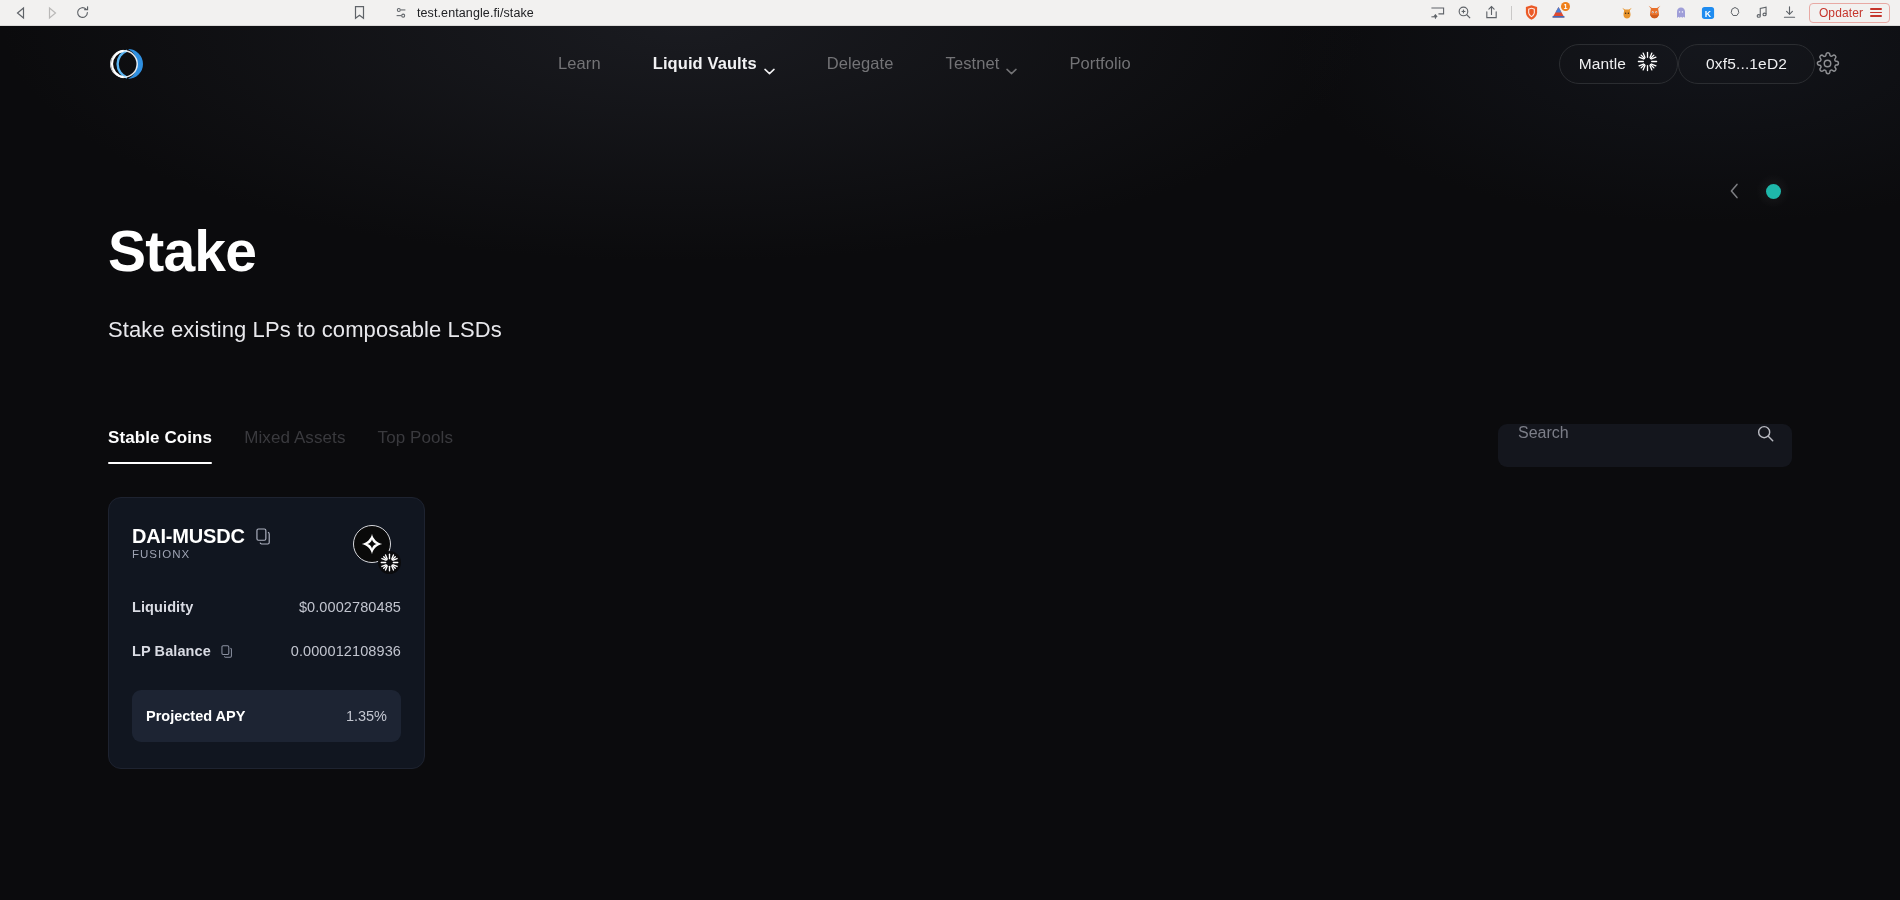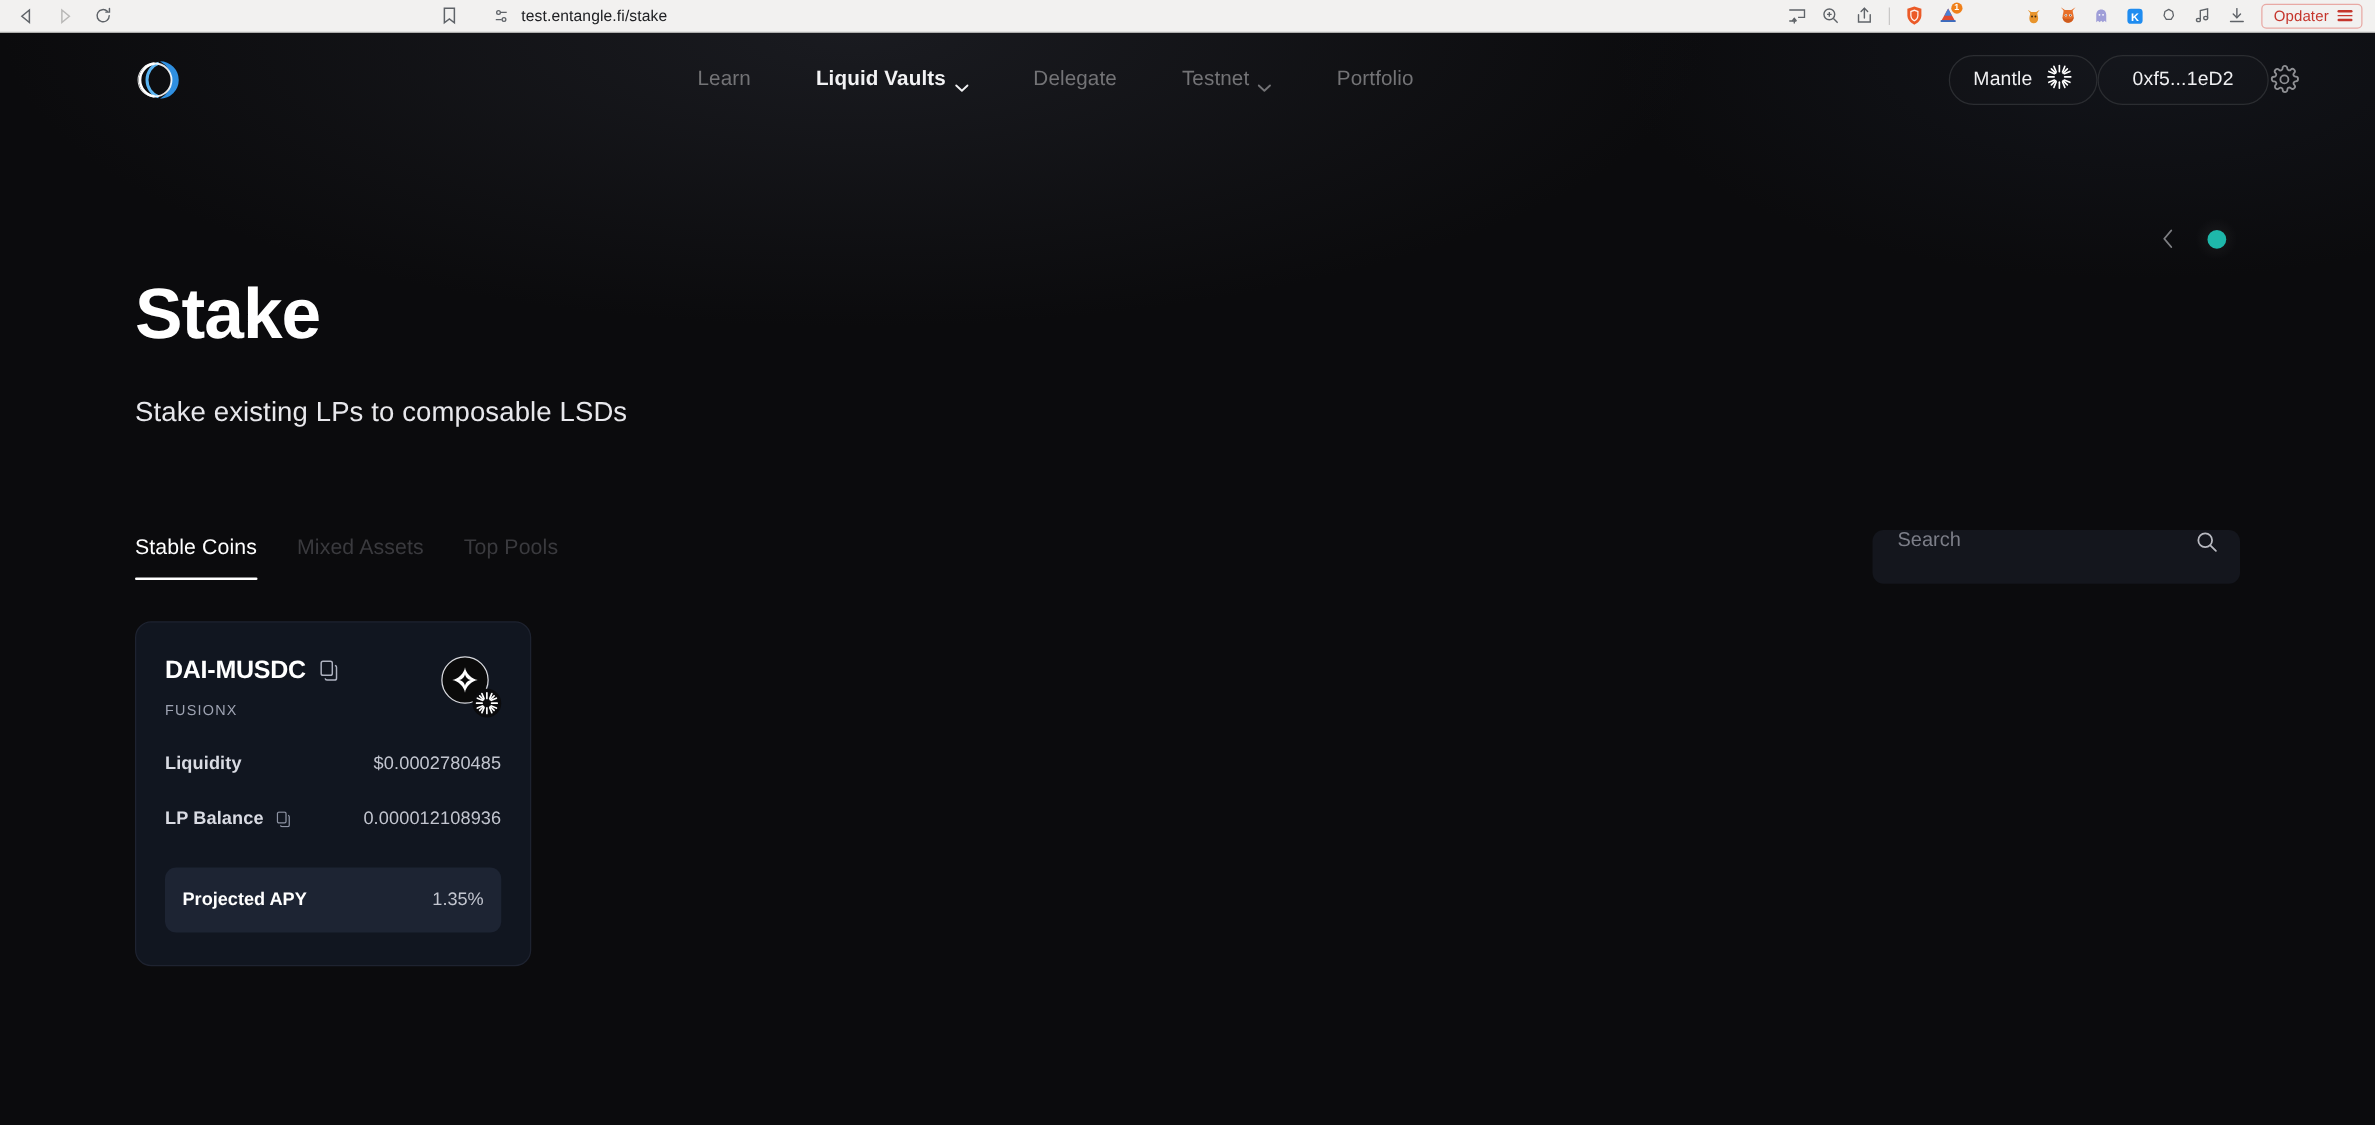--- a/index.html
+++ b/index.html
@@ -201,21 +201,21 @@
   }
   .tabs { display: flex; align-items: flex-start; gap: 0; }
   .tab {
     font-size: 17px;
     color: #3a3a3e;
     padding: 0 16px 16px 16px;
     position: relative;
     letter-spacing: .1px;
   }
   .tab:first-child { padding-left: 0; }
-  .tab.active { color: #ffffff; font-weight: 400; }
+  .tab.active { color: #ffffff; font-weight: 700; }
   .tab.active::after {
     content: "";
     position: absolute;
     left: 0; right: 16px; bottom: 0;
     height: 2px;
     background: #ffffff;
     border-radius: 2px;
   }
 
   .search-box {
@@ -261,21 +261,21 @@
   }
   .pair-name {
     font-size: 20px;
     font-weight: 700;
     color: #ffffff;
     letter-spacing: -0.2px;
   }
   .copy-ico { color: #aeb2c0; display: flex; width: 15px; height: 17px; }
   .copy-ico.sm { width: 12px; height: 13px; color: #8d93a3; }
   .proto {
-    margin-top: 15px;
+    margin-top: 0;
     font-size: 11.5px;
     color: #9ea3b2;
     letter-spacing: 1.0px;
   }
   .token-badges { position: relative; width: 46px; height: 46px; margin-right: 2px; }
   .tok-main {
     width: 38px; height: 38px;
     border-radius: 50%;
     background: #0a0a0a;
     border: 1.5px solid #d7d8dd;

